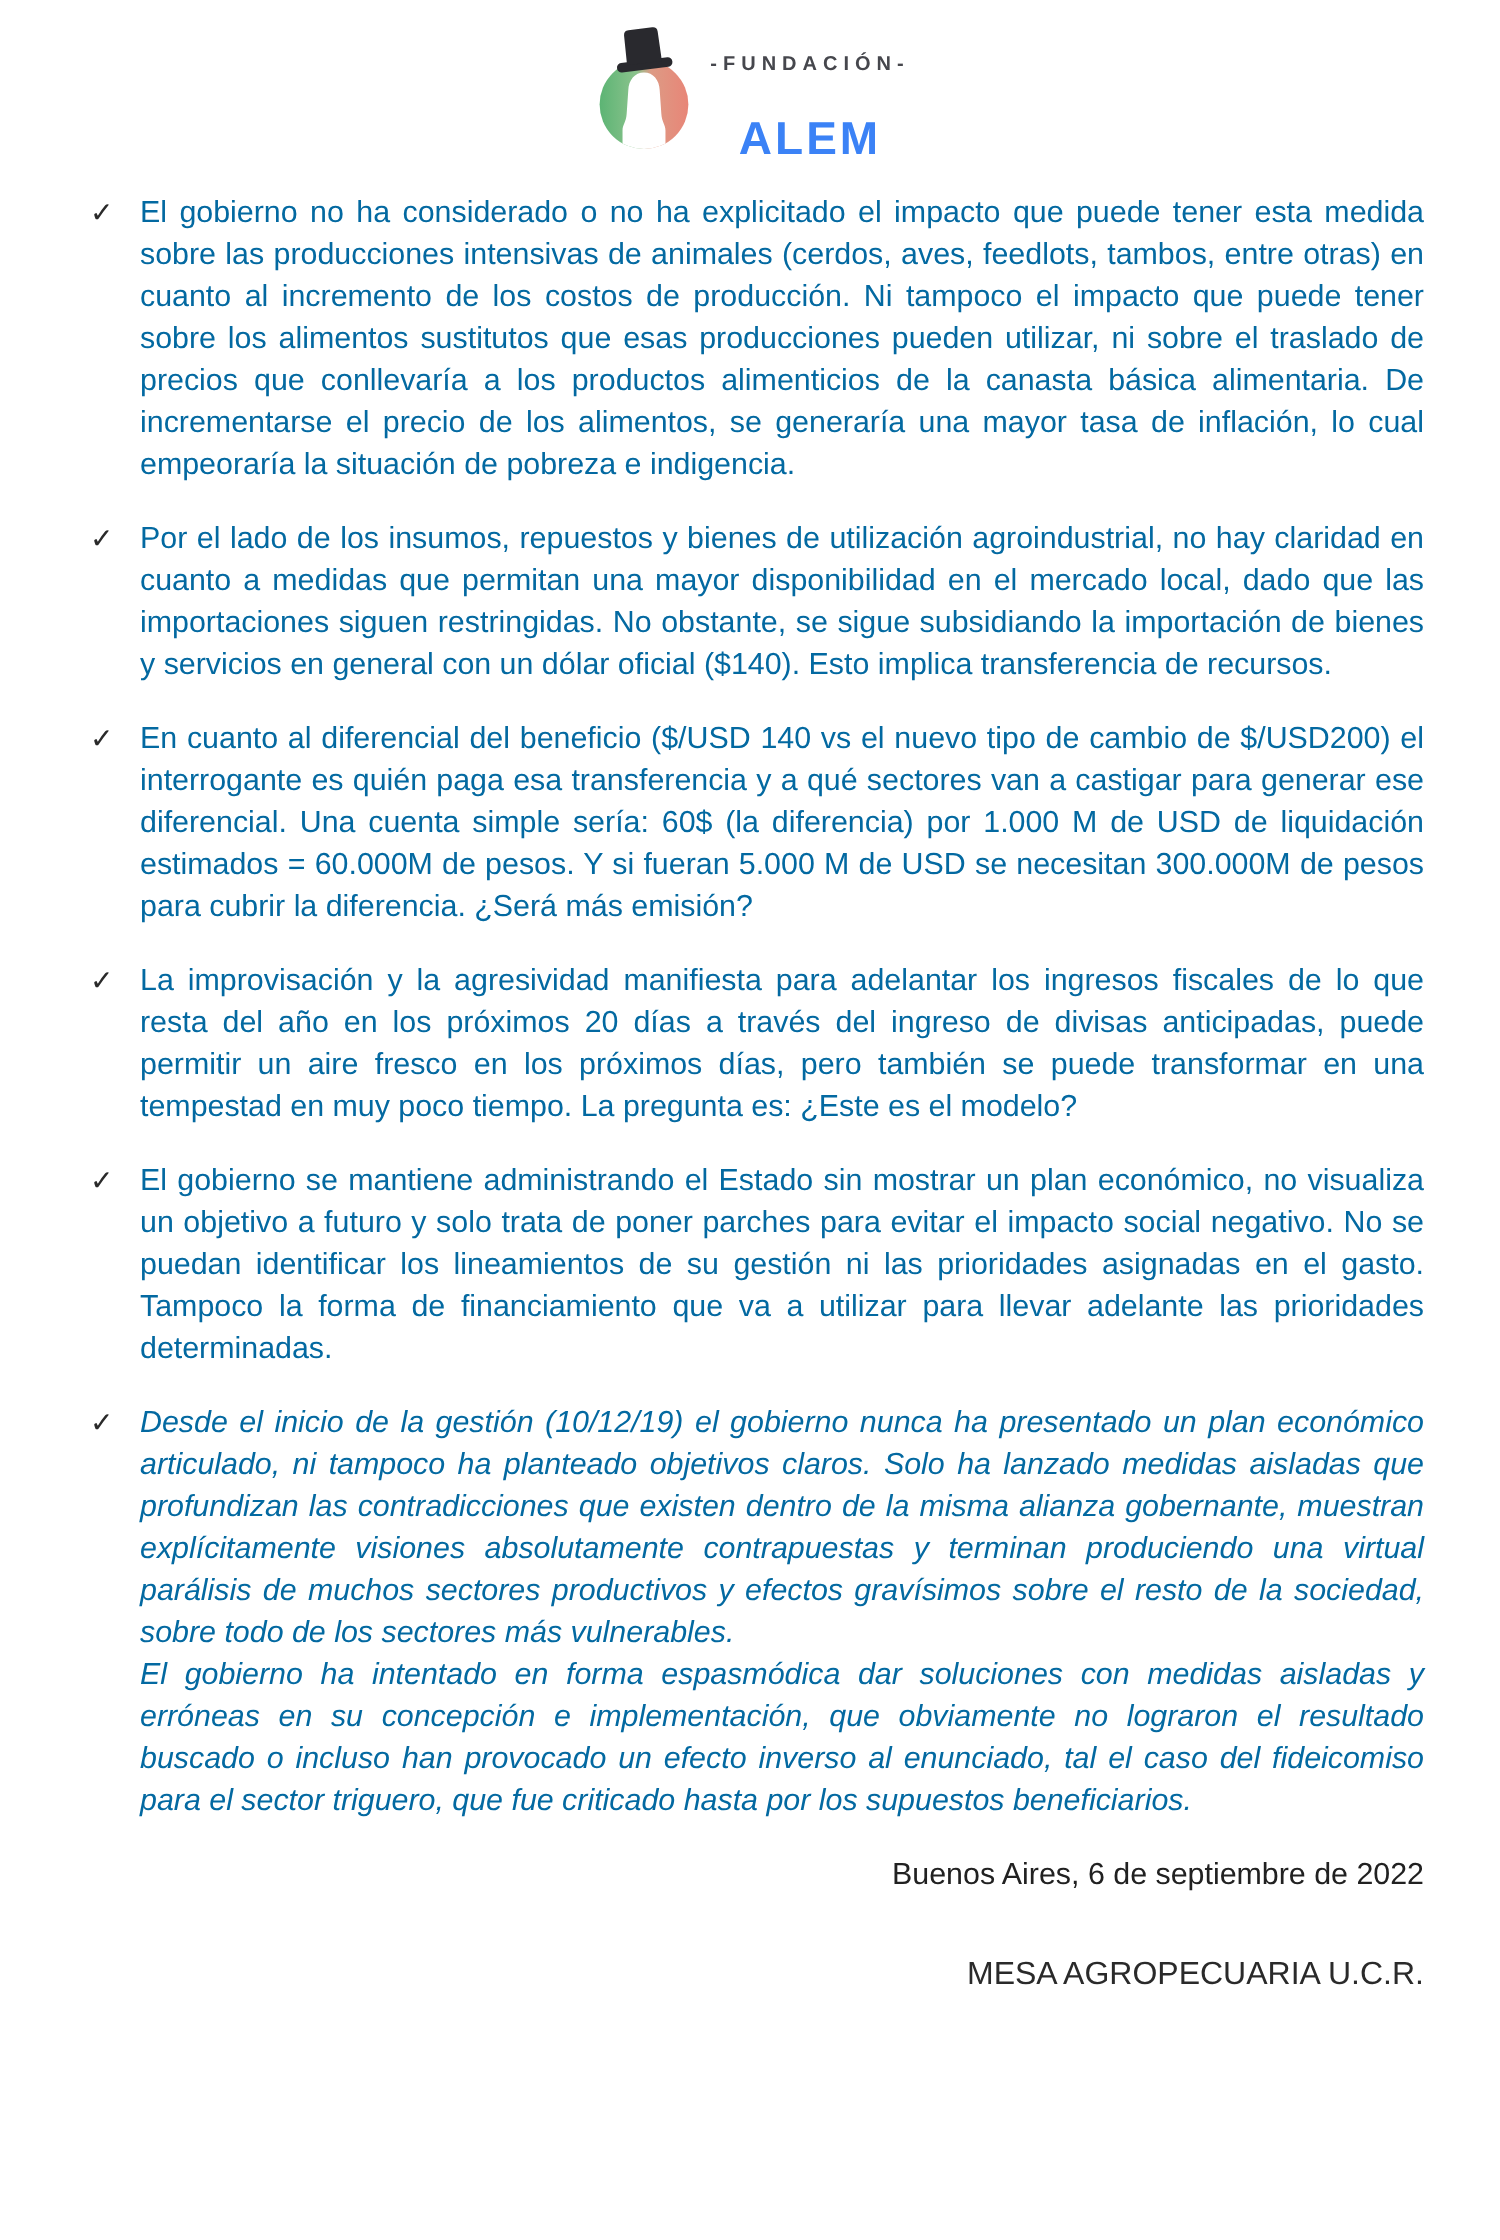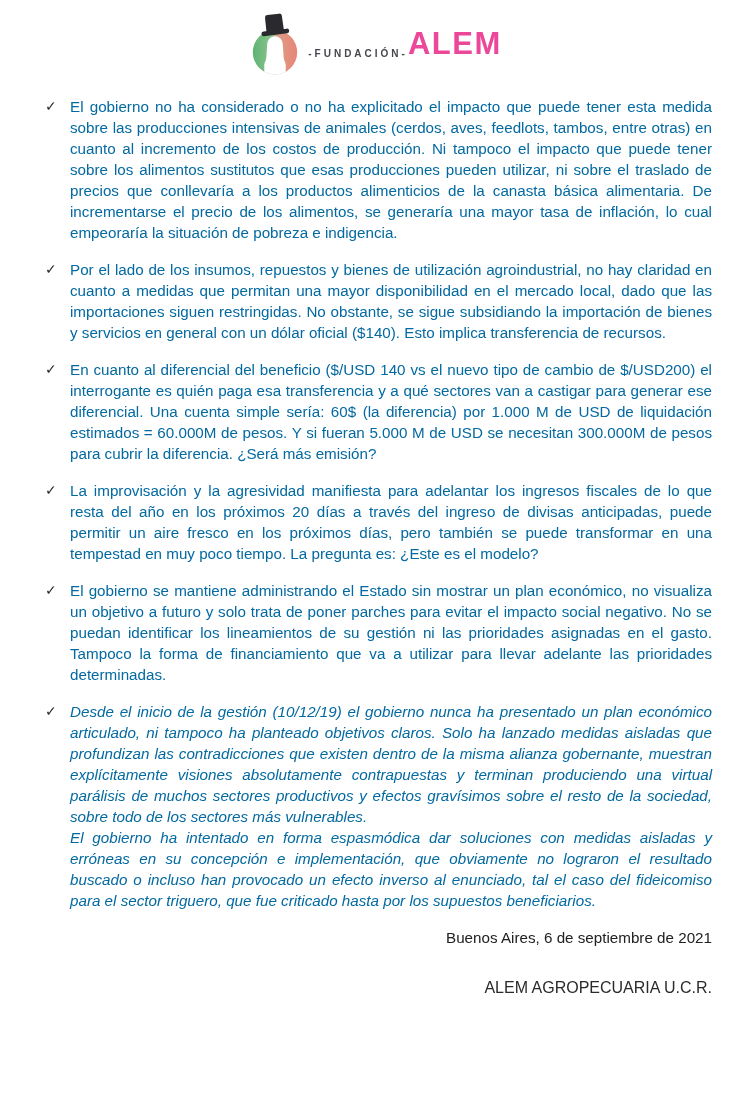--- a/index.html
+++ b/index.html
@@ -24,37 +24,38 @@
     padding-top: 12px;
     height: 64px;
   }
   .logo-figure svg {
     width: 54px;
     height: 64px;
     display: block;
   }
   .logo-textcol {
     display: flex;
-    flex-direction: row;
-    align-items: flex-end;
+    flex-direction: column;
+    align-items: center;
     padding-top: 15px;
     margin-left: 6px;
+    gap: 19px;
   }
   .logo-top {
     font-size: 10px;
     font-weight: bold;
     letter-spacing: 3px;
     color: #46474d;
     white-space: nowrap;
   }
   .logo-name {
-    font-size: 31px;
+    font-size: 23px;
     font-weight: bold;
     letter-spacing: 1.5px;
-    color: #ec4899;
+    color: #3b82f6;
     line-height: 1.0;
     margin-top: 1px;
   }
   
   .content {
     padding: 20px 38px 0 45px;
   }
   .bullet {
     display: flex;
     margin-bottom: 16px;
@@ -154,17 +155,17 @@
     </div>
 
     <div class="bullet">
       <span class="check">✓</span>
       <div class="btext">
         <p>Desde el inicio de la gestión (10/12/19) el gobierno nunca ha presentado un plan económico articulado, ni tampoco ha planteado objetivos claros. Solo ha lanzado medidas aisladas que profundizan las contradicciones que existen dentro de la misma alianza gobernante, muestran explícitamente visiones absolutamente contrapuestas y terminan produciendo una virtual parálisis de muchos sectores productivos y efectos gravísimos sobre el resto de la sociedad, sobre todo de los sectores más vulnerables.</p>
         <p>El gobierno ha intentado en forma espasmódica dar soluciones con medidas aisladas y erróneas en su concepción e implementación, que obviamente no lograron el resultado buscado o incluso han provocado un efecto inverso al enunciado, tal el caso del fideicomiso para el sector triguero, que fue criticado hasta por los supuestos beneficiarios.</p>
       </div>
     </div>
 
-    <div class="dateline">Buenos Aires, 6 de septiembre de 2021</div>
-    <div class="signature">ALEM AGROPECUARIA U.C.R.</div>
+    <div class="dateline">Buenos Aires, 6 de septiembre de 2022</div>
+    <div class="signature">MESA AGROPECUARIA U.C.R.</div>
 
   </main>
 </div>
 
 </body></html>

